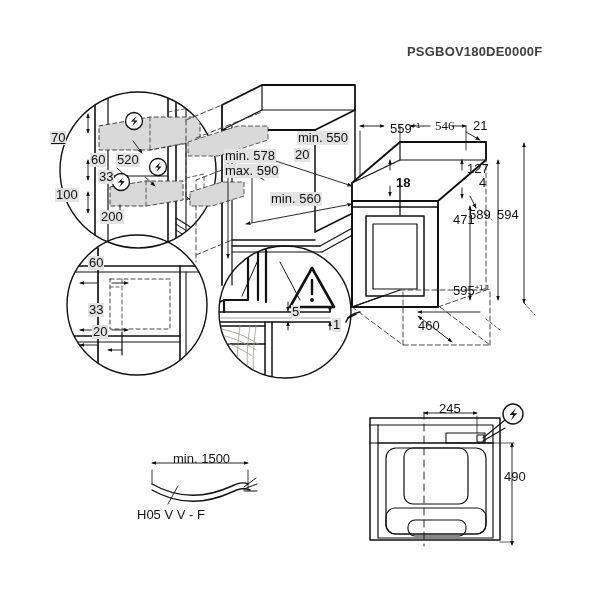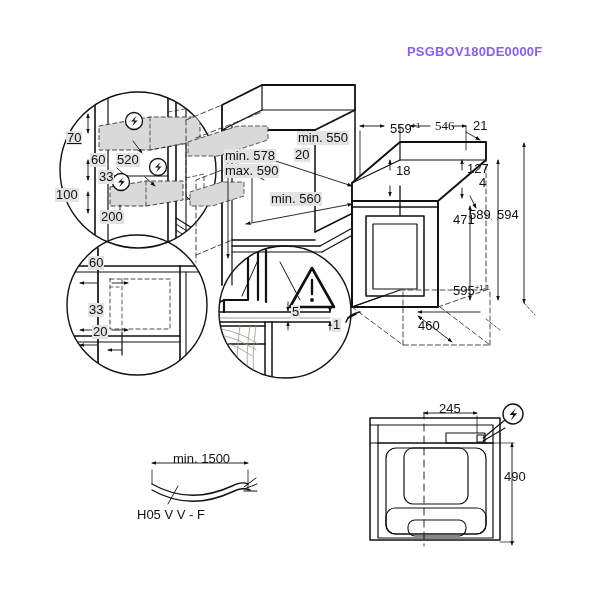--- a/index.html
+++ b/index.html
@@ -1,20 +1,20 @@
 <!DOCTYPE html>
 <html><head>
 <meta charset="utf-8">
 <style>
   html,body{margin:0;padding:0;background:#ffffff;}
   body{width:600px;height:600px;overflow:hidden;
        font-family:"Liberation Sans",sans-serif;color:#1a1a1a;}
   #stage{position:relative;width:600px;height:600px;background:#fff;}
   #svgroot{position:absolute;left:0;top:0;width:600px;height:600px;}
-  .ttl{position:absolute;font-size:13px;font-weight:bold;color:#8b5cf6;
+  .ttl{position:absolute;font-size:13px;font-weight:bold;color:#404040;
        letter-spacing:.2px;white-space:nowrap;}
   .dim{position:absolute;font-size:13px;color:#111;white-space:nowrap;
        background:#e3e3e3;padding:0 1px;line-height:14px;}
   .dim.nb{background:transparent;}
   .sup{font-size:8px;vertical-align:super;letter-spacing:-.3px;}
 </style>
 </head>
 <body>
 
 <div id="stage">
@@ -305,21 +305,21 @@
       <g>
         <circle cx="513" cy="414" r="10" stroke="#111" stroke-width="1.4" fill="#fff"></circle>
         <path d="M516 408 L509.5 415 L513.4 415 L510.8 420.5 L517.2 413.3 L513.3 413.3 Z" fill="#111" stroke="none"></path>
       </g>
 
     </g>
   </svg>
 
   <div class="ttl" style="left:407px; top:44px;">PSGBOV180DE0000F</div>
 
-  <div class="dim" style="left:66px;  top:131px;text-decoration:underline;">70</div>
+  <div class="dim" style="left:50px;  top:131px;text-decoration:underline;">70</div>
   <div class="dim" style="left:90px;  top:153px;">60</div>
   <div class="dim" style="left:116px; top:153px;">520</div>
   <div class="dim" style="left:98px;  top:170px;">33</div>
   <div class="dim" style="left:55px;  top:188px;">100</div>
   <div class="dim" style="left:100px; top:210px;text-align:right;">200</div>
 
   <div class="dim" style="left:88px;  top:256px;">60</div>
   <div class="dim" style="left:88px;  top:303px;">33</div>
   <div class="dim" style="left:92px;  top:325px;">20</div>
 
@@ -328,21 +328,21 @@
 
   <div class="dim" style="left:224px; top:149px;">min. 578</div>
   <div class="dim" style="left:224px; top:164px;">max. 590</div>
   <div class="dim" style="left:297px; top:131px;">min. 550</div>
   <div class="dim" style="left:294px; top:148px;">20</div>
   <div class="dim" style="left:270px; top:192px;">min. 560</div>
 
   <div class="dim nb" style="left:389px; top:119px;"><span>559</span><span class="sup">+1</span></div>
   <div class="dim nb" style="left:434px; top:119px;font-family:Liberation Serif, serif;">546</div>
   <div class="dim nb" style="left:472px; top:119px;">21</div>
-  <div class="dim nb" style="left:395px; top:164px;">18</div>
+  <div class="dim nb" style="left:395px; top:176px;font-weight:bold;">18</div>
   <div class="dim nb" style="left:466px; top:162px;">127</div>
   <div class="dim nb" style="left:478px; top:176px;">4</div>
   <div class="dim nb" style="left:468px; top:208px;">589</div>
   <div class="dim nb" style="left:452px; top:213px;">471</div>
   <div class="dim nb" style="left:496px; top:208px;">594</div>
   <div class="dim nb" style="left:452px; top:281px;"><span>595</span><span class="sup">+1-1</span></div>
   <div class="dim nb" style="left:417px; top:319px;">460</div>
 
   <div class="dim nb" style="left:172px; top:452px;">min. 1500</div>
   <div class="dim nb" style="left:136px; top:508px;">H05 V V - F</div>

